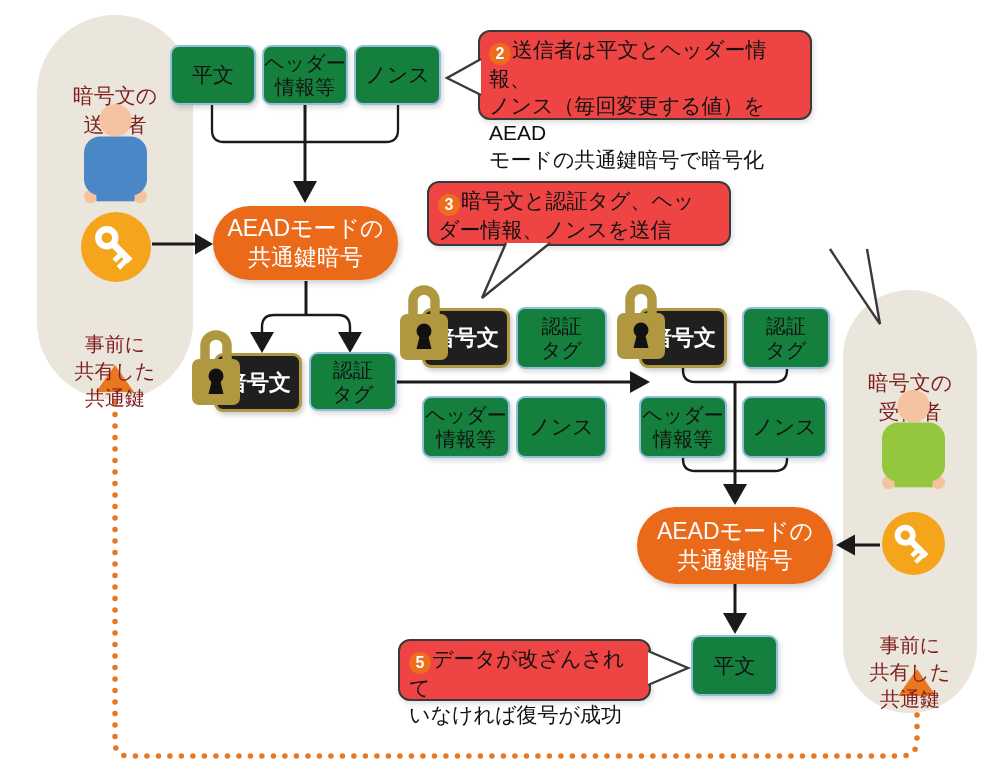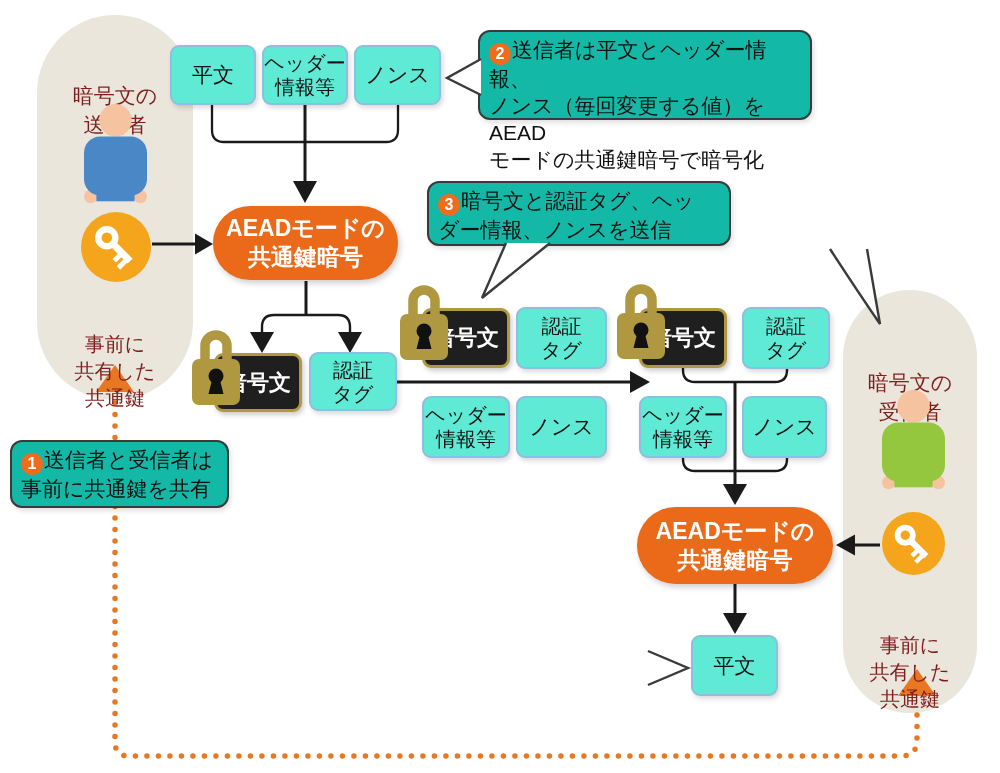--- a/index.html
+++ b/index.html
@@ -6,41 +6,41 @@
   #stage{
     position:relative;width:1000px;height:773px;background:#ffffff;overflow:hidden;
     font-family:"Liberation Sans","DejaVu Sans",sans-serif;color:#111;
   }
   .abs{position:absolute;}
   .pre{white-space:pre-line;}
   
   .capsule{background:#EAE6DB;border-radius:80px;z-index:1;}
   
   .bbox{
-    background:#5eead4;border:2.6px solid #8FBEDE;border-radius:9px;box-sizing:border-box;
+    background:#15803d;border:2.6px solid #8FBEDE;border-radius:9px;box-sizing:border-box;
     display:flex;align-items:center;justify-content:center;text-align:center;
     font-size:21px;line-height:24px;color:#111;z-index:3;
     box-shadow:2px 3px 5px rgba(0,0,0,0.15);white-space:pre-line;
   }
   
   .kbox{
     background:#1F1F1F;border:3px solid #AF9840;border-radius:9px;box-sizing:border-box;
     display:flex;align-items:center;justify-content:center;text-align:center;
     font-size:22px;font-weight:bold;color:#fff;z-index:3;
     box-shadow:2px 3px 5px rgba(0,0,0,0.2);
   }
   
   .pill{
     background:#EB6A1A;border-radius:45px;display:flex;align-items:center;justify-content:center;
-    text-align:center;color:#fff;font-size:23px;font-weight:bold;line-height:29px;z-index:3;
+    text-align:center;color:#fff;font-size:23px;font-weight:normal;line-height:29px;z-index:3;
     box-shadow:2px 3px 6px rgba(0,0,0,0.2);white-space:pre-line;
   }
   
   .callout{
-    background:#14b8a6;border:2.4px solid #3A3A3A;border-radius:12px;box-sizing:border-box;
+    background:#ef4444;border:2.4px solid #3A3A3A;border-radius:12px;box-sizing:border-box;
     padding:4px 8px 21px 9px;font-size:21px;line-height:27px;color:#111;z-index:5;
     box-shadow:2px 3px 5px rgba(0,0,0,0.12);
   }
   .badge{
     display:inline-flex;align-items:center;justify-content:center;
     width:22px;height:22px;border-radius:50%;background:#ED6C1E;color:#fff;
     font-size:16px;font-weight:bold;vertical-align:-2px;margin-right:1px;
   }
   .caplabel{
     text-align:center;font-size:21px;line-height:29px;color:#7f1d1d;z-index:3;white-space:pre-line;margin-top:44px;
@@ -194,23 +194,23 @@
 
   <div class="abs callout" style="left:478px;top:30px;width:334px;height:90px;">
     <span class="badge">2</span><span class="pre">送信者は平文とヘッダー情報、
 ノンス（毎回変更する値）をAEAD
 モードの共通鍵暗号で暗号化</span>
   </div>
   <div class="abs callout" style="left:427px;top:181px;width:304px;height:65px;">
     <span class="badge">3</span><span class="pre">暗号文と認証タグ、ヘッ
 ダー情報、ノンスを送信</span>
   </div>
-  <div class="abs callout" style="left:10px;top:440px;width:219px;height:68px;">
-    <span class="badge">1</span><span class="pre">送信者と受信者は
-事前に共通鍵を共有</span>
+  <div class="abs callout" style="left:398px;top:639px;width:253px;height:62px;">
+    <span class="badge">5</span><span class="pre">データが改ざんされて
+いなければ復号が成功</span>
   </div>
 
   <svg class="toplayer" width="1000" height="773" viewBox="0 0 1000 773">
     <g stroke="#3A3A3A" stroke-width="2.4" fill="#ffffff">
       <path d="M481,59 L447,78 L481,95"></path>
       <path d="M506,243 L482,298 L550,243"></path>
       <path d="M830,249 Q858,292 880,324 L867,249"></path>
       <path d="M648,651 L688,668 L648,685"></path>
     </g>
   </svg>

